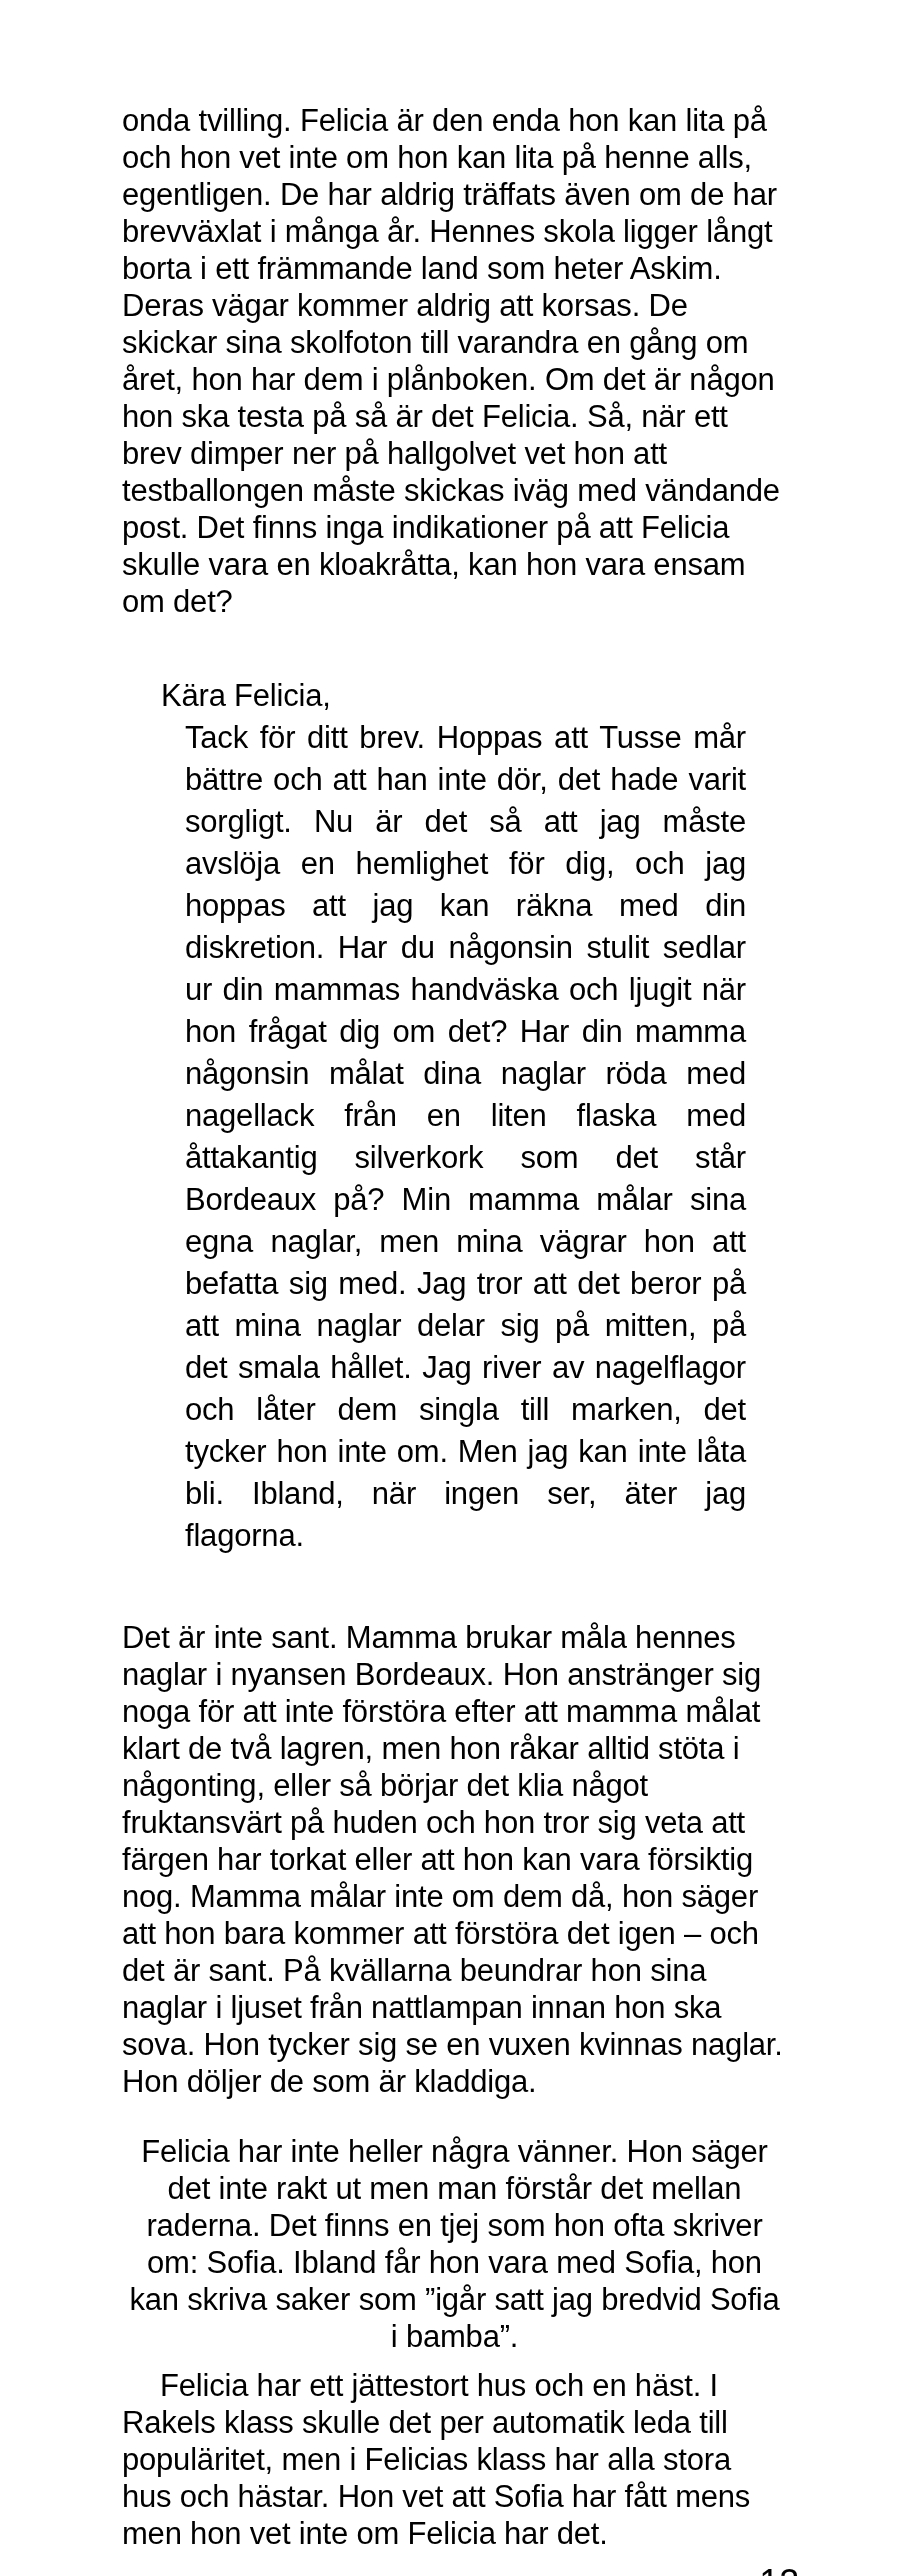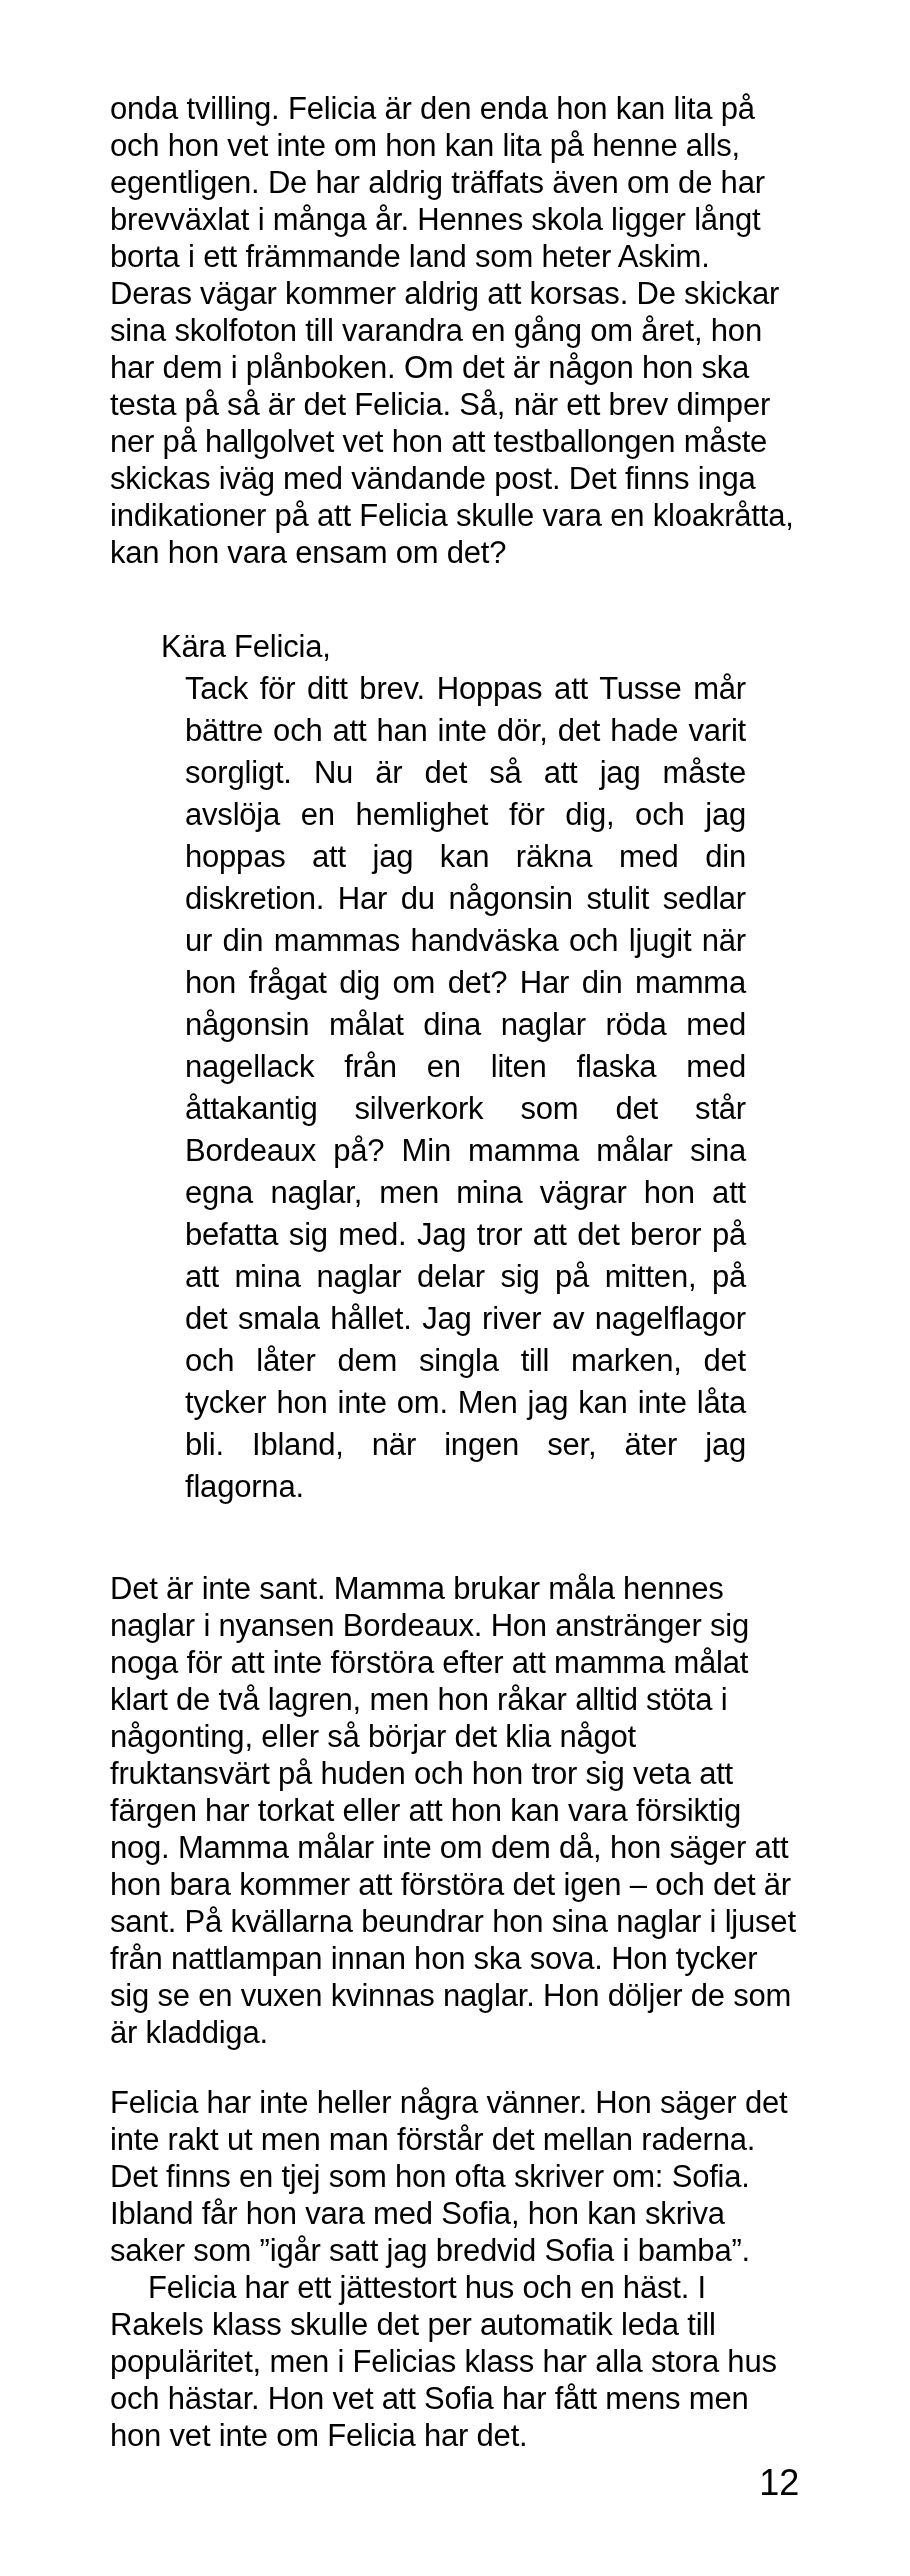--- a/index.html
+++ b/index.html
@@ -13,21 +13,21 @@
     height: 2576px;
     box-sizing: border-box;
     background: #ffffff;
     color: #000000;
     padding: 90px 112px 0 110px;
     font-family: "Liberation Sans", "DejaVu Sans", sans-serif;
     font-stretch: condensed;
     overflow: hidden;
   }
   .body-para {
-    margin: 0;
+    margin: 12px;
     font-size: 31px;
     line-height: 37px;
     letter-spacing: -0.2px;
     text-align: left;
   }
   .letter {
     margin: 55px 0 0 51px;
     width: 585px;
     font-weight: 300;
   }
@@ -39,20 +39,21 @@
   }
   .letter .letter-body {
     text-align: justify;
     margin-left: 24px;
   }
   .after-letter {
     margin-top: 62px;
   }
   .new-block {
     margin-top: 33px;
+    text-align: center;
   }
   .indent {
     text-indent: 38px;
   }
   .folio {
     margin-top: 10px;
     text-align: right;
     font-size: 36px;
     line-height: 37px;
     letter-spacing: -0.2px;

